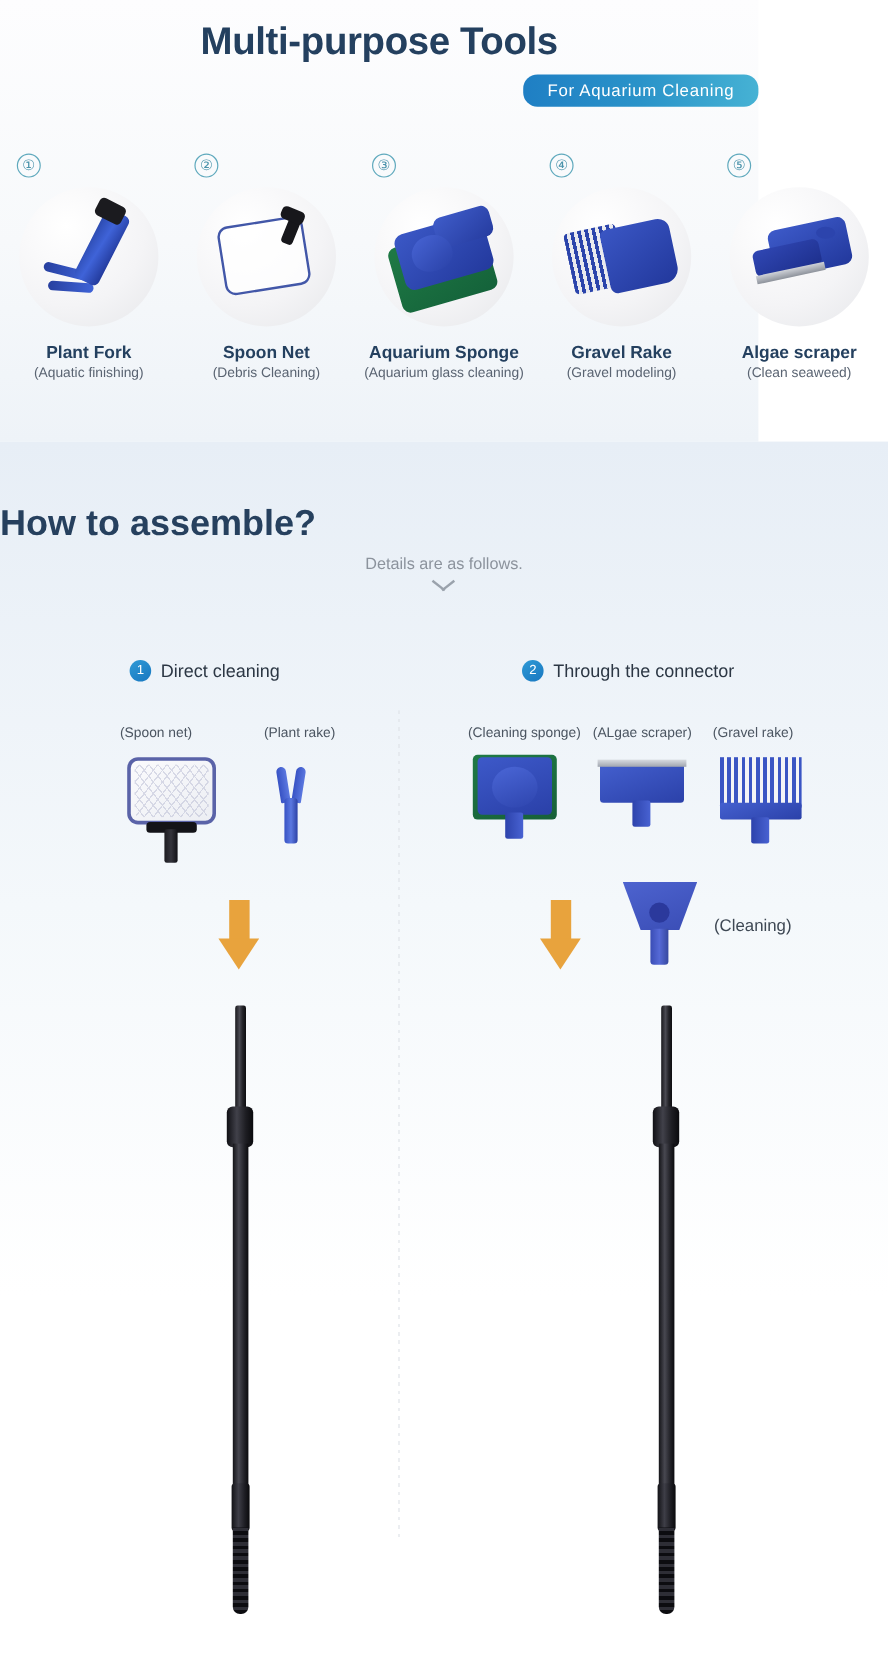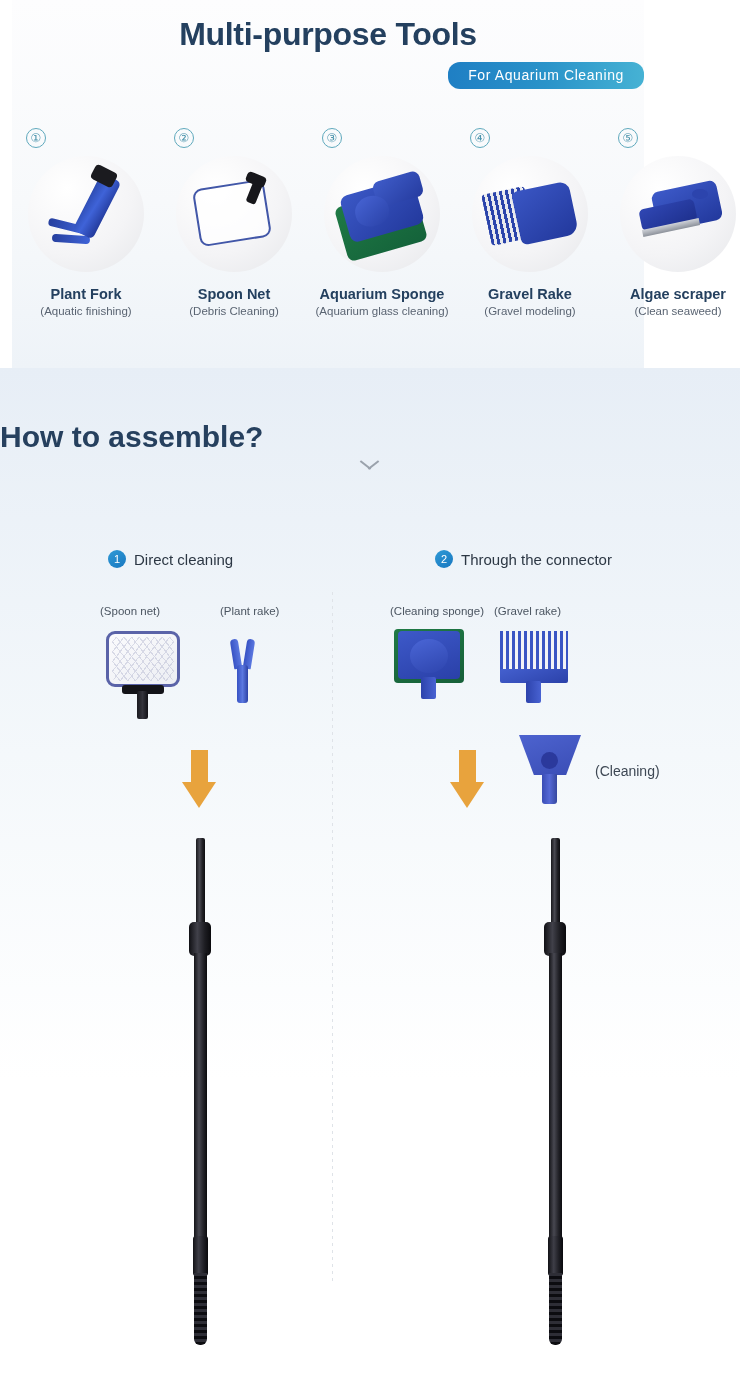--- a/index.html
+++ b/index.html
@@ -11,21 +11,20 @@
     position: relative;
     overflow: hidden;
   }
 
   
   .hero {
     position: absolute;
     top: 0; left: 0;
     width: 632px; height: 368px;
     background: linear-gradient(180deg,#fdfdfe 0%,#f7f9fb 55%,#eef3f8 100%);
-    margin-left: 12px;
   }
   .hero-title {
     text-align: center;
     font-size: 32px;
     font-weight: bold;
     color: #24405f;
     letter-spacing: -0.3px;
     padding-top: 16px;
   }
   .badge-wrap { text-align: right; margin-top: 9px; padding-left: 44px; }
@@ -473,20 +472,21 @@
       </div>
       <div class="tool-name">Algae scraper</div>
       <div class="tool-sub">(Clean seaweed)</div>
     </div>
 
   </div>
 </div>
 
 <div class="assemble">
   <div class="asm-title">How to assemble?</div>
+  <div class="asm-sub">Details are as follows.</div>
   <div class="chev"></div>
 </div>
 
 <div class="divider"></div>
 
 <div class="method m1">
   <div class="m-head">
     <div class="m-dot">1</div>
     <div class="m-label">Direct cleaning</div>
   </div>
@@ -523,20 +523,28 @@
 <div class="parts-row p2">
   <div class="part" style="width:104px">
     <div class="part-cap">(Cleaning sponge)</div>
     <div class="part-art">
       <div class="bs-pad"></div>
         <div class="bs-body"></div>
       <div class="bs-knob"></div>
         <div class="bs-neck"></div>
     </div>
   </div>
+  <div class="part" style="width:100px">
+    <div class="part-cap">(ALgae scraper)</div>
+    <div class="part-art">
+      <div class="bc-body"></div>
+        <div class="bc-blade"></div>
+        <div class="bc-neck"></div>
+    </div>
+  </div>
   <div class="part" style="width:96px">
     <div class="part-cap">(Gravel rake)</div>
     <div class="part-art">
       <div class="br-comb"></div>
         <div class="br-base"></div>
         <div class="br-neck"></div>
     </div>
   </div>
 </div>
 

